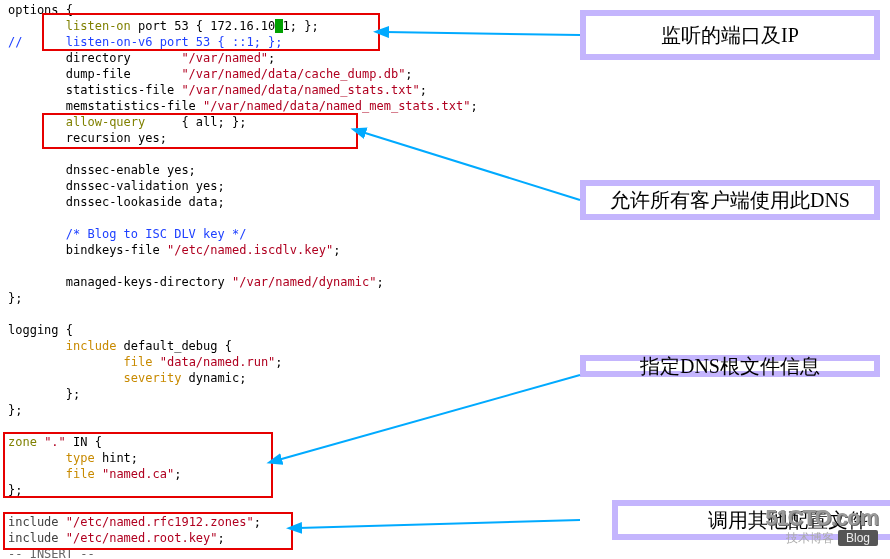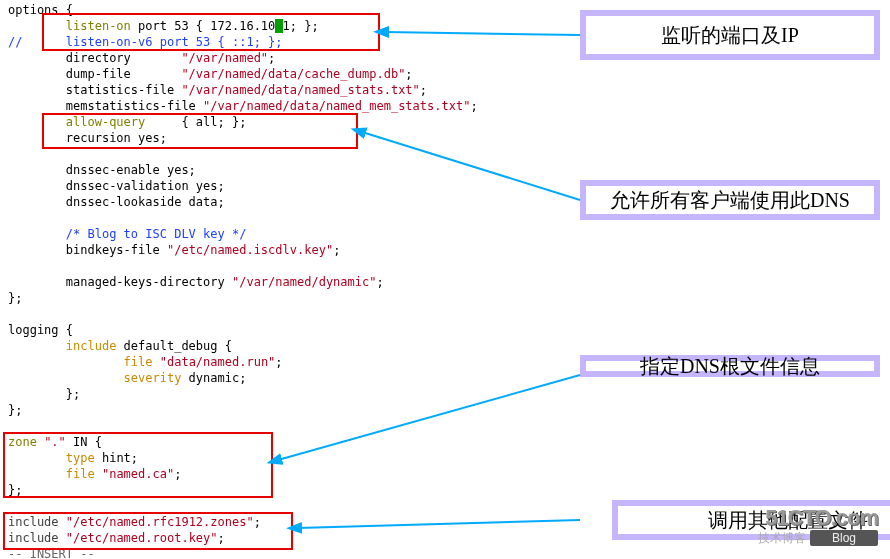--- a/index.html
+++ b/index.html
@@ -71,21 +71,21 @@
   }
   .watermark2 {
     position: absolute;
     right: 12px;
     bottom: 12px;
     font-family: "SimSun", serif;
     font-size: 12px;
     color: #aaa;
   }
   .watermark2 .blog {
-    background:#555;color:#eee;padding:1px 22px;border-radius:2px;margin-left:4px;font-family:Arial;
+    background:#555;color:#eee;padding:1px 8px;border-radius:2px;margin-left:4px;font-family:Arial;
   }
 </style>
 </head>
 <body>
 
 <pre><span>options {</span>
 <span>        </span><span class="kw-olive">listen-on</span><span> port 53 { 172.16.10</span><span class="cursor">.</span><span>1; };</span>
 <span class="kw-blue">//      </span><span class="kw-blue">listen-on-v6</span><span class="kw-blue"> port 53 { ::1; };</span>
 <span>        directory       </span><span class="str-red">"/var/named"</span><span>;</span>
 <span>        dump-file       </span><span class="str-red">"/var/named/data/cache_dump.db"</span><span>;</span>

